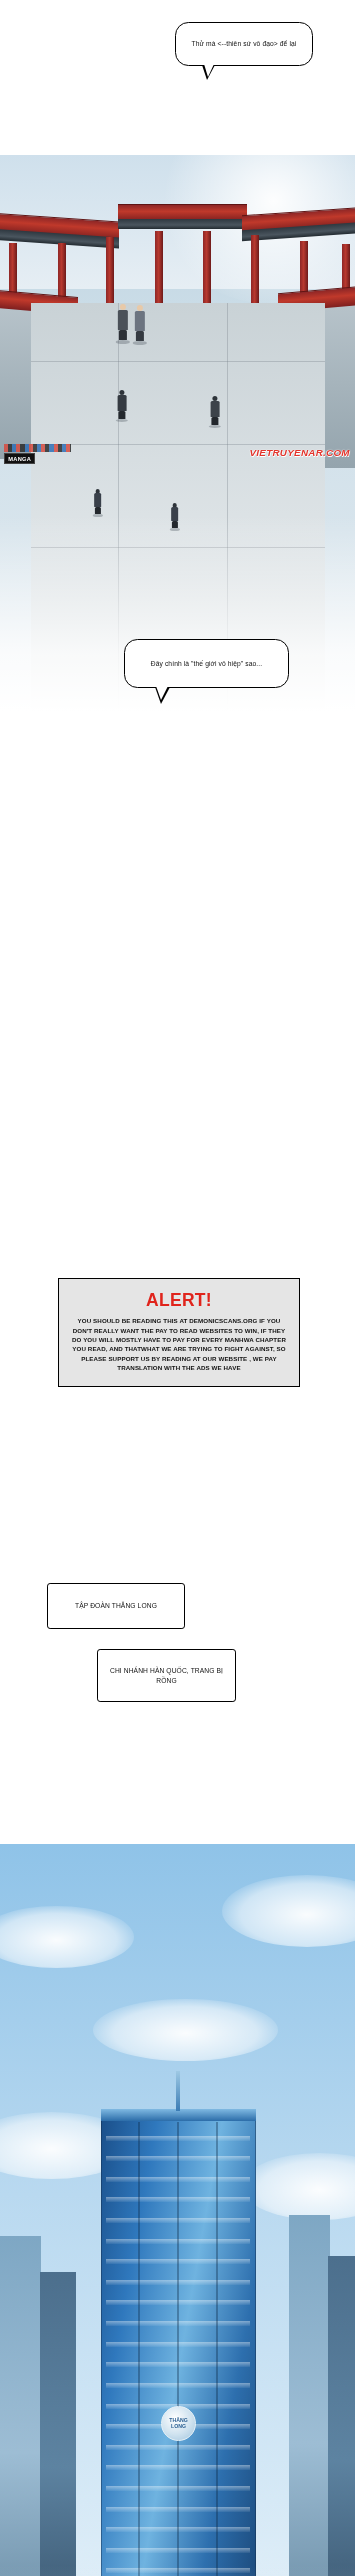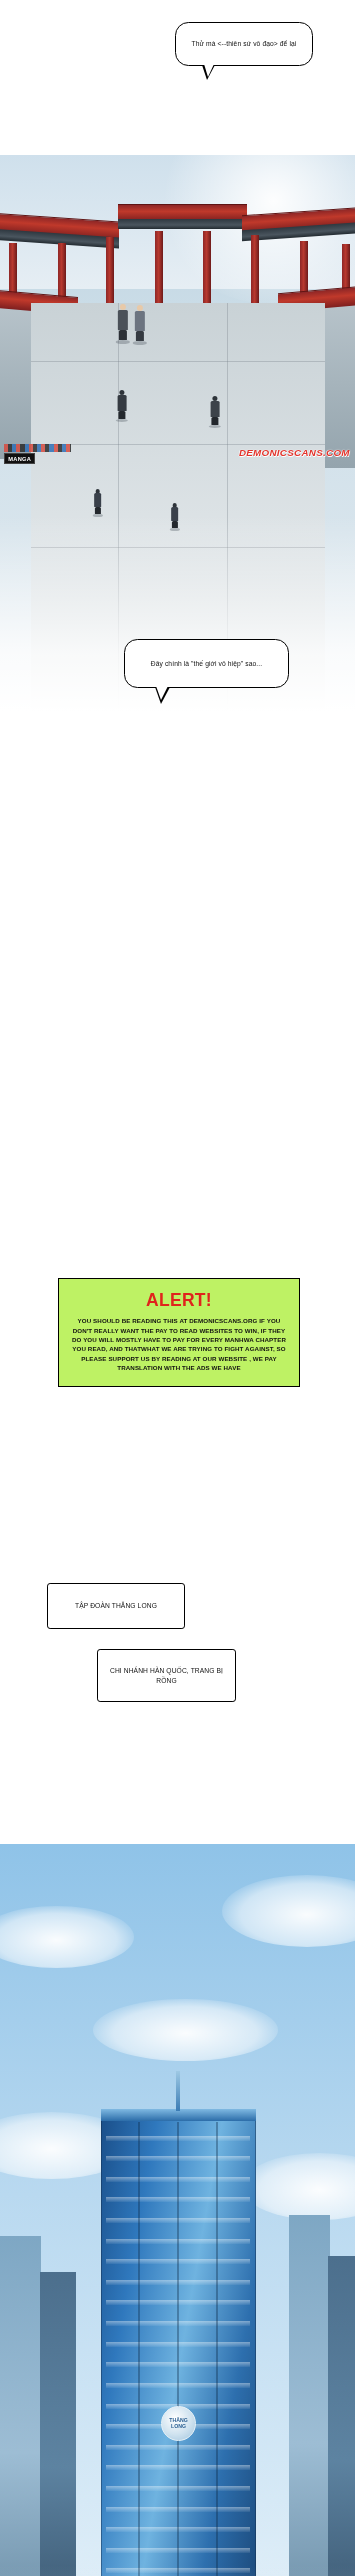--- a/index.html
+++ b/index.html
@@ -142,21 +142,21 @@
     position:absolute;
     height:8.2px;
     background: repeating-linear-gradient(90deg,#d64b3f 0 4.1px,#2b2b2b 4.1px 8.2px,#2f6fb5 8.2px 12.4px);
     opacity:.85;
   }
 
   
   #alert-block {
     position:absolute;
     left: 58px; top: 1278px; width: 242px;
-    background:#bef264;
+    background:#e5e5e5;
     border: 1px solid #000;
     padding: 11.3px 12.4px 13.4px;
     box-sizing: border-box;
     text-align:center;
     z-index: 50;
   }
   #alert-block .alert-title {
     color:#e0241c;
     font-size: 17.5px;
     font-weight: 800;
@@ -304,21 +304,21 @@
 
     <div class="figure" style="left:168px;top:348px;width:13.4px;height:27px;">
       <div class="fig-head" style="width:4.6px;height:4.6px;background:#2e343a;"></div>
       <div class="fig-body" style="top:4.1px;width:7.7px;height:14.4px;background:#39404a;"></div>
       <div class="fig-body" style="top:18px;width:6.2px;height:7.2px;background:#23282d;"></div>
       <div class="fig-shadow" style="top:25px;width:10.3px;height:2.6px;"></div>
     </div>
 
     <div class="wm-bar" style="left:4.1px;top:289px;width:67px;"></div>
     <div class="wm wm-left" style="top:298px;">MANGA</div>
-    <div class="wm wm-right" style="top:292px;">DEMONICSCANS.COM</div>
+    <div class="wm wm-right" style="top:292px;">VIETRUYENAR.COM</div>
   </div>
 
   <div class="bubble" style="left:124px;top:639px;width:165px;height:49px;">
     <span>Đây chính là "thế giới vô hiệp" sao...</span>
   </div>
   <div class="tail" style="left:155px;top:687px;border-left:6.2px solid transparent;border-right:9.3px solid transparent;border-top:17.5px solid #000;"></div>
   <div class="tail" style="left:156px;top:686px;border-left:5.2px solid transparent;border-right:7.7px solid transparent;border-top:14.4px solid #fff;z-index:42;"></div>
 
   <div class="panel" style="left:0;top:711px;width:355px;height:567px;background:#ffffff;"></div>
 

